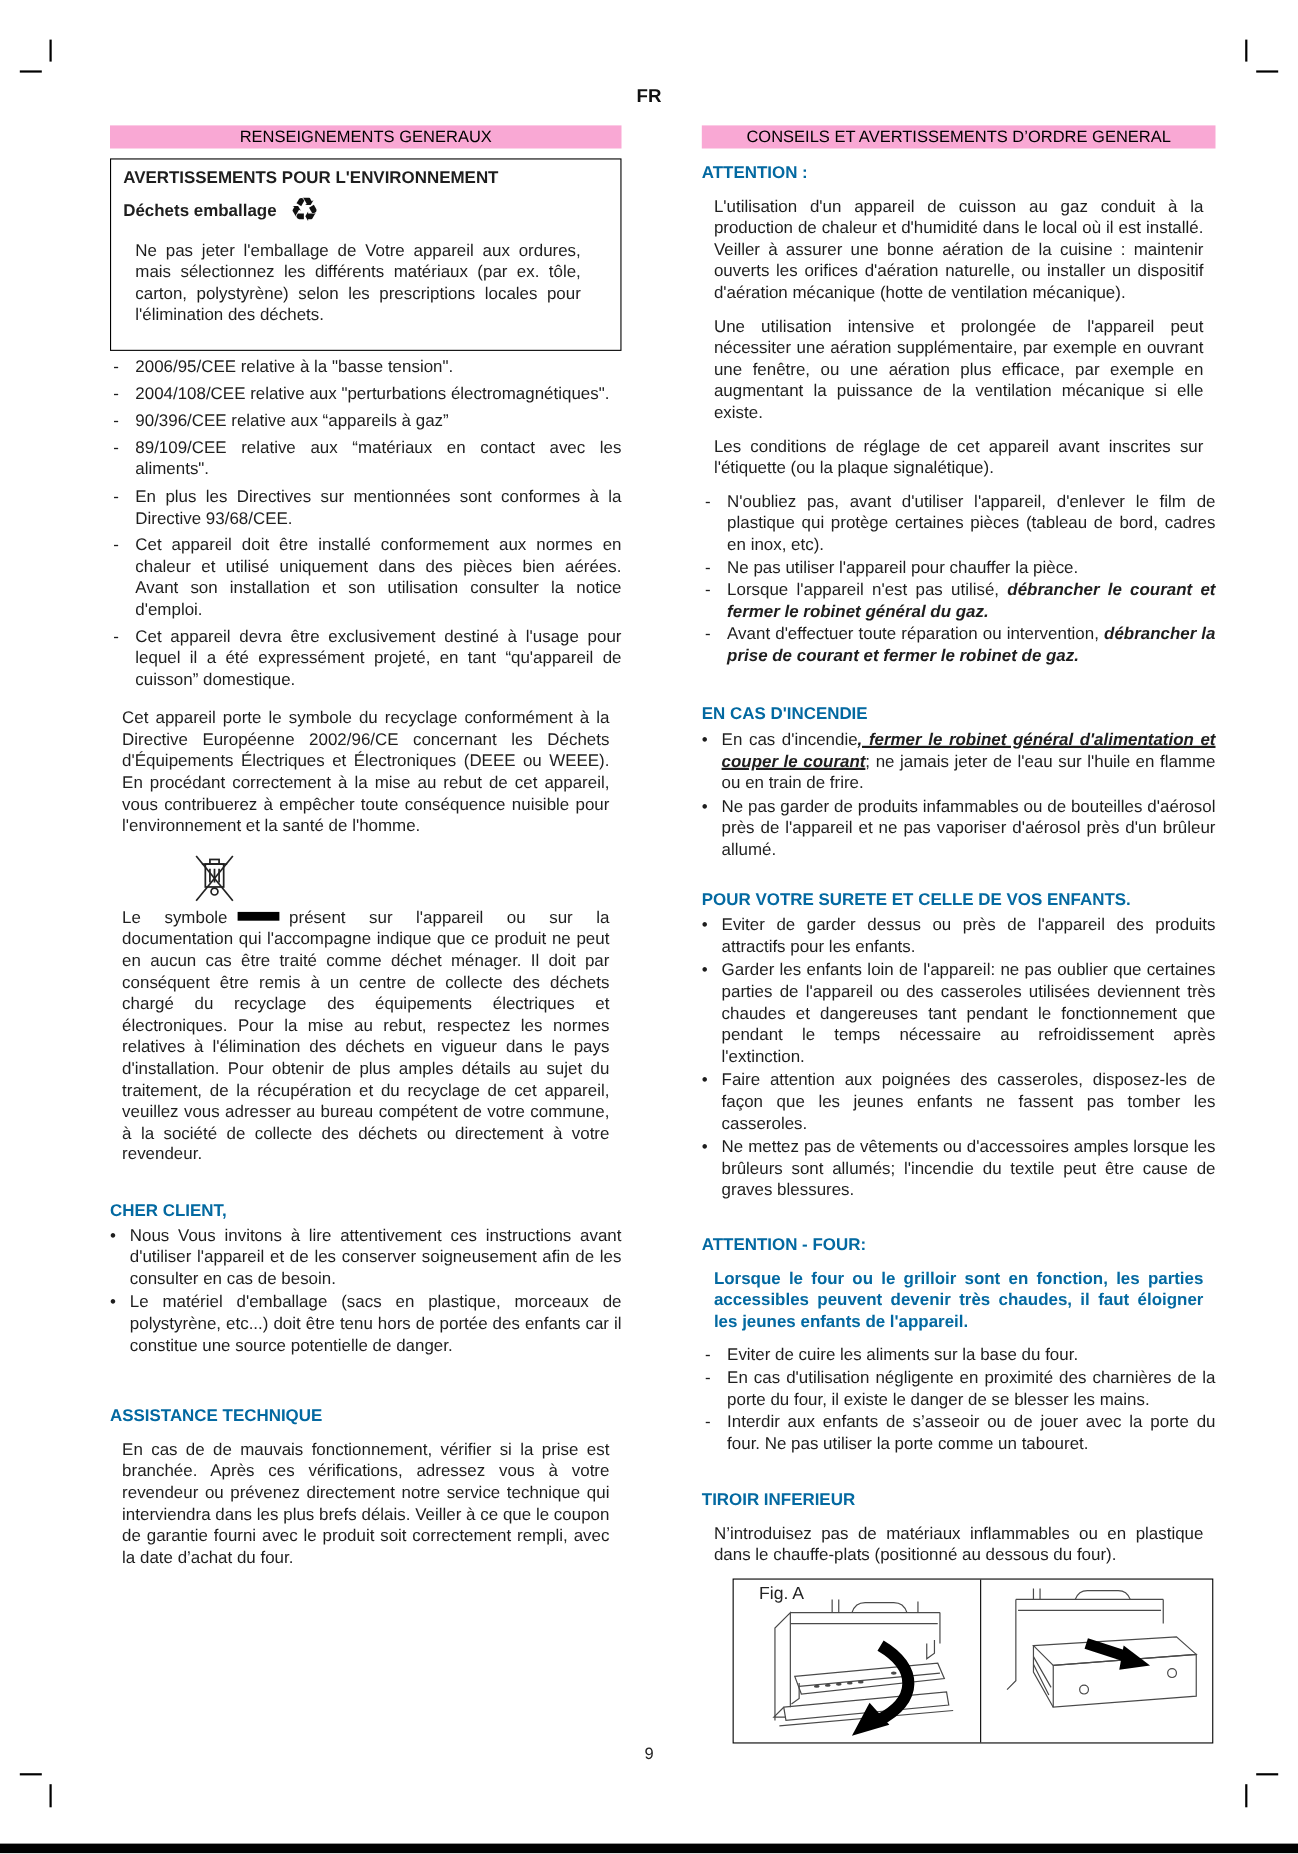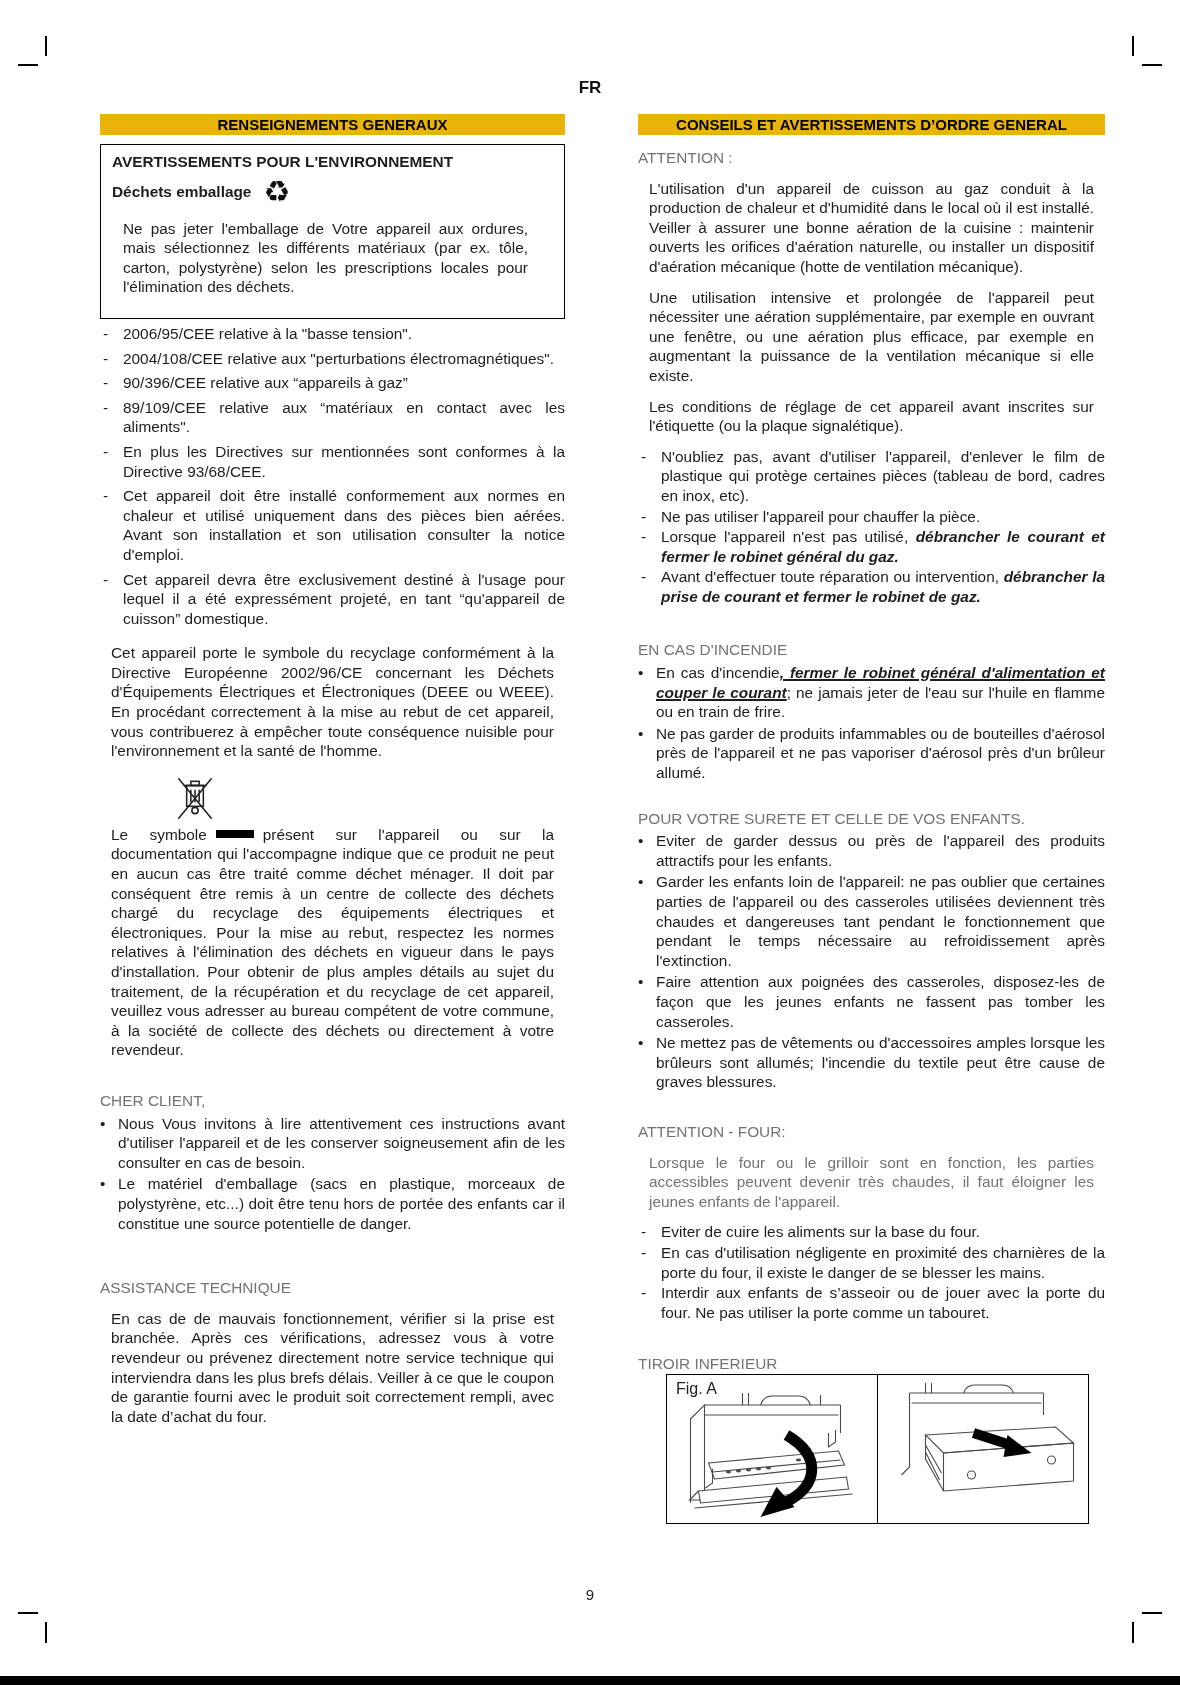--- a/index.html
+++ b/index.html
@@ -8,49 +8,49 @@
   .mark{position:absolute;background:#000;}
   .lang{position:absolute;top:78px;left:0;right:0;text-align:center;
         font-weight:bold;font-size:17px;color:#111;}
   .pagenum{position:absolute;top:1586px;left:0;right:0;text-align:center;font-size:15px;color:#222;}
   .edgebar{position:absolute;left:0;top:1676px;width:1180px;height:9px;background:#000;}
 
   .col{position:absolute;top:114px;font-size:15.4px;line-height:19.6px;}
   .col-left{left:100px;width:465px;}
   .col-right{left:638px;width:467px;}
 
-  .secbar{background:#eab308;height:21px;line-height:21px;text-align:center;
-          font-weight:bold;font-size:15px;color:#000;}
+  .secbar{background:#f9a8d4;height:21px;line-height:21px;text-align:center;
+          font-weight:normal;font-size:15px;color:#000;}
 
   .envbox{border:1.6px solid #000;margin-top:9px;padding:7px 25px 10px 11px;}
   .envbox .btitle{font-weight:bold;}
   .subrow{display:flex;align-items:center;gap:12px;margin-top:4px;height:32px;}
   .subrow .stitle{font-weight:bold;}
   .recycle{font-size:30px;line-height:30px;color:#111;}
 
   .para{margin:11px;text-align:justify;}
-  .h{font-weight:normal;color:#737373;}
+  .h{font-weight:bold;color:#0369a1;}
 
   .dlist{margin-top:5px;}
   .ditem{display:flex;margin-top:5px;}
   .ditem .m{flex:0 0 20px;padding-left:3px;}
   .ditem .t{flex:1;text-align:justify;}
 
   .blist{margin-top:3px;}
   .bitem{display:flex;margin-top:2px;}
   .bitem .m{flex:0 0 18px;}
   .bitem .t{flex:1;text-align:justify;}
 
   .bi{font-weight:bold;font-style:italic;}
   .biu{font-weight:bold;font-style:italic;text-decoration:underline;text-decoration-thickness:2px;}
 
   .weee-row{margin-top:12px;height:50px;padding-left:76px;}
   .weee-bar{display:inline-block;width:38px;height:8px;background:#000;margin:0 9px 2px 9px;vertical-align:baseline;}
 
-  .fig{margin-left:28px;width:421px;height:148px;border:1.6px solid #000;display:flex;}
+  .fig{margin-left:28px;width:421px;height:148px;border:1.6px solid #000;display:flex;padding-left:14px;}
   .fig .panel{flex:1;position:relative;}
   .fig .panel+.panel{border-left:1.6px solid #000;}
   .figlabel{position:absolute;left:9px;top:4px;font-size:16px;color:#222;}
 </style>
 </head>
 <body>
 
 <div class="page">
 
   <div class="mark" style="left:45px;top:36px;width:2px;height:20px;"></div>
@@ -221,20 +221,21 @@
           <span class="m">-</span>
           <span class="t">En cas d'utilisation négligente en proximité des charnières de la porte du four, il existe le danger de se blesser les mains.</span>
         </div>
       <div class="ditem" style="margin-top:1px;">
           <span class="m">-</span>
           <span class="t">Interdir aux enfants de s’asseoir ou de jouer avec la porte du four. Ne pas utiliser la porte comme un tabouret.</span>
         </div>
     </div>
 
     <div class="h" style="margin-top:32px;">TIROIR INFERIEUR</div>
+    <div class="para">N’introduisez pas de matériaux inflammables ou en plastique dans le chauffe-plats (positionné au dessous du four).</div>
 
     <div class="fig">
       <div class="panel">
         <span class="figlabel">Fig. A</span>
         <svg width="100%" height="100%" viewBox="0 0 207 148" preserveAspectRatio="xMidYMid meet">
           <g stroke="#4a4a4a" stroke-width="1.1" fill="none">
             <path d="M22,128 V44 L36,30 V116"></path>
             <path d="M36,30 H172"></path>
             <path d="M36,40 H170"></path>
             <path d="M172,30 V58"></path>

